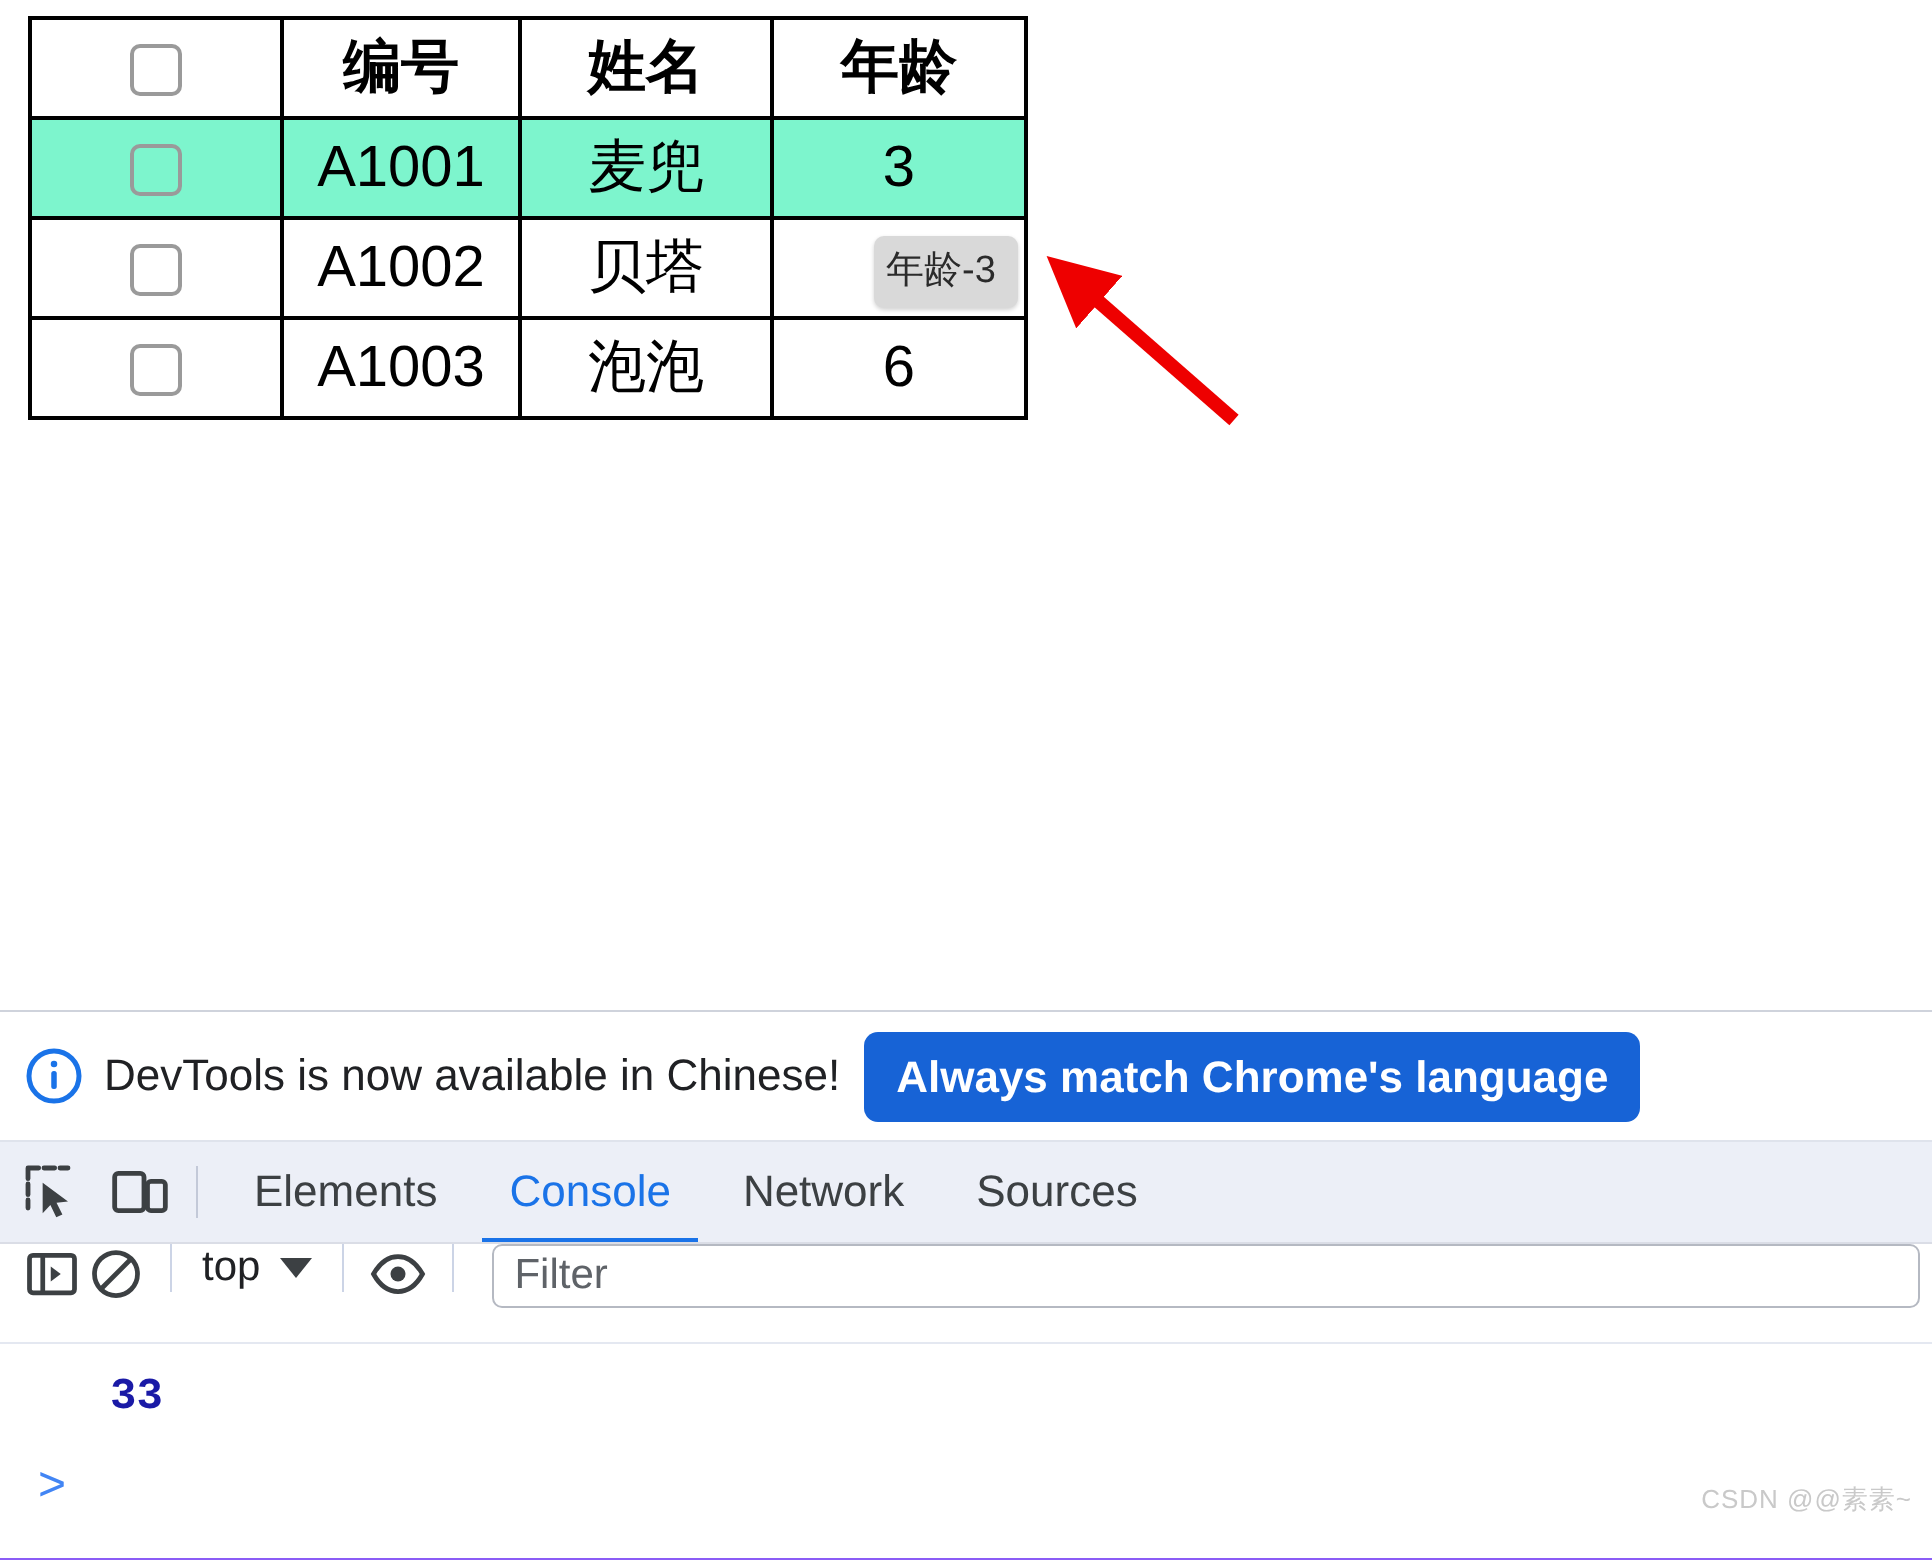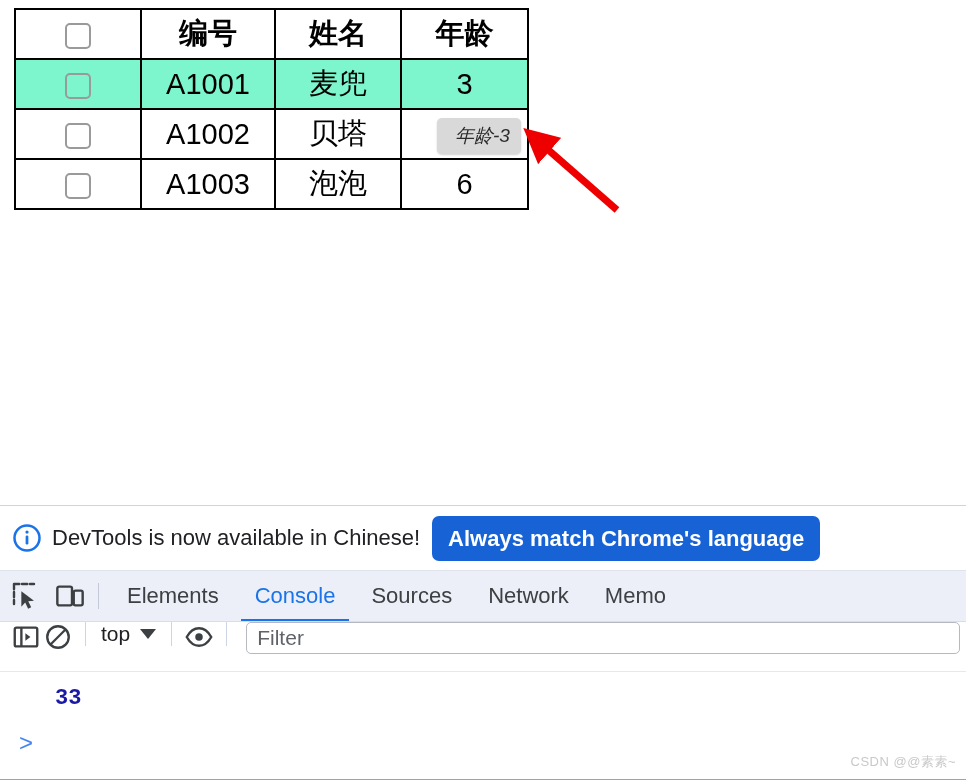--- a/index.html
+++ b/index.html
@@ -45,21 +45,21 @@
     font-weight: normal;
     font-size: 29px;
     color: #000000;
     font-family: "Liberation Sans", "DejaVu Sans", sans-serif;
     padding: 0;
   }
   #data-table th {
     font-weight: bold;
   }
   .col-check { width: 126px; }
-  .col-id    { width: 134px; }
+  .col-id    { width: 119px; }
   .col-name  { width: 126px; }
   .col-age   { width: 127px; }
 
   tr.row-highlight td { background: #7df5cd; }
 
   .cb {
     display: inline-block;
     width: 26px;
     height: 26px;
     border: 2px solid #9a9a9a;
@@ -71,48 +71,47 @@
 
   
   #tooltip {
     position: absolute;
     left: 437px;
     top: 118px;
     background: #d9d9d9;
     color: #2b2b2b;
     font-size: 19px;
     line-height: 1;
-    padding: 8px 11px 9px 18px;
+    padding: 8px 11px 9px 6px;
     border-radius: 5px;
     white-space: nowrap;
     font-family: "Liberation Sans", "DejaVu Sans", sans-serif;
     box-shadow: 0 1px 2px rgba(0,0,0,0.18);
     z-index: 5;
-    font-style: italic;
   }
 
   
   #arrow-annotation {
     position: absolute;
     left: 505px;
     top: 118px;
     width: 130px;
     height: 110px;
     pointer-events: none;
     z-index: 6;
   }
 
   
   #devtools {
     position: absolute;
     left: 0;
     top: 505px;
     width: 966px;
     height: 275px;
-    background: #84cc16;
+    background: #8b5cf6;
     border-top: 1px solid #cfd3dc;
   }
 
   
   #devtools-banner {
     position: relative;
     height: 64px;
     display: flex;
     align-items: center;
     padding-left: 12px;
@@ -255,21 +254,21 @@
     position: absolute;
     left: 19px;
     top: 57px;
     font-size: 24px;
     color: #4285f4;
     font-family: "Liberation Sans", "DejaVu Sans", sans-serif;
   }
   #watermark {
     position: absolute;
     right: 10px;
-    bottom: 8px;
+    bottom: 20px;
     font-size: 13px;
     color: #c9c9c9;
     font-family: "Liberation Sans", "DejaVu Sans", sans-serif;
     letter-spacing: 0.5px;
   }
 </style>
 </head>
 <body>
 
 <div id="page">
@@ -344,23 +343,22 @@
         <path d="M3 3 h4 M9 3 h4 M15 3 h3 M3 3 v4 M3 9 v4 M3 15 v3" stroke="#3c4043" stroke-width="1.8" fill="none" stroke-linecap="round"></path>
         <path d="M8.5 8.5 L8.5 20 L11.4 16.9 L13.6 21.5 L15.9 20.4 L13.7 16 L18 15.6 Z" fill="#3c4043"></path>
       </svg>
       <svg class="tool-icon" viewBox="0 0 24 24">
         <rect x="2.5" y="5" width="11" height="14" rx="1.4" fill="none" stroke="#3c4043" stroke-width="1.8"></rect>
         <rect x="14.8" y="8" width="6.7" height="11" rx="1.3" fill="none" stroke="#3c4043" stroke-width="1.8"></rect>
       </svg>
       <span class="tb-sep"></span>
       <div class="dt-tab">Elements</div>
       <div class="dt-tab active">Console</div>
+      <div class="dt-tab">Network</div>
       <div class="dt-tab">Sources</div>
-      <div class="dt-tab">Network</div>
-      <div class="dt-tab">Memo</div>
     </div>
 
     <div id="console-toolbar">
       <svg class="ct-icon" viewBox="0 0 24 24">
         <rect x="3" y="4.5" width="18" height="15" rx="1.4" fill="none" stroke="#3c4043" stroke-width="1.9"></rect>
         <line x1="8.3" y1="4.5" x2="8.3" y2="19.5" stroke="#3c4043" stroke-width="1.9"></line>
         <path d="M11.5 9 L15.5 12 L11.5 15 Z" fill="#3c4043"></path>
       </svg>
       <svg class="ct-icon" viewBox="0 0 24 24">
         <circle cx="12" cy="12" r="8.6" fill="none" stroke="#3c4043" stroke-width="1.9"></circle>

